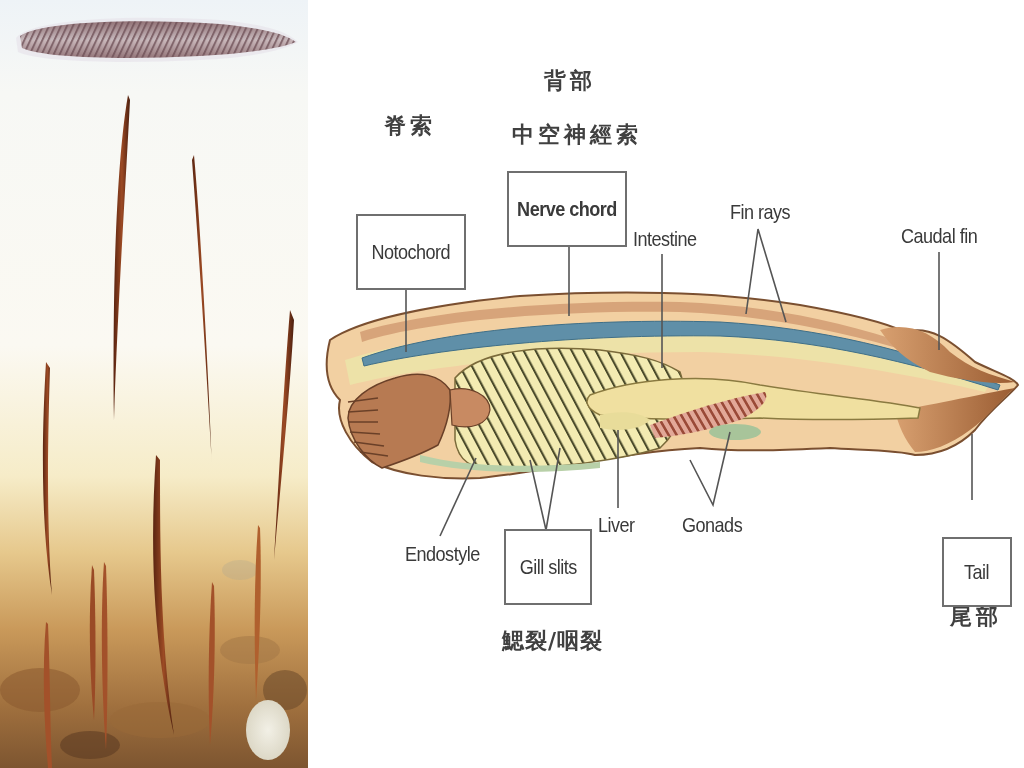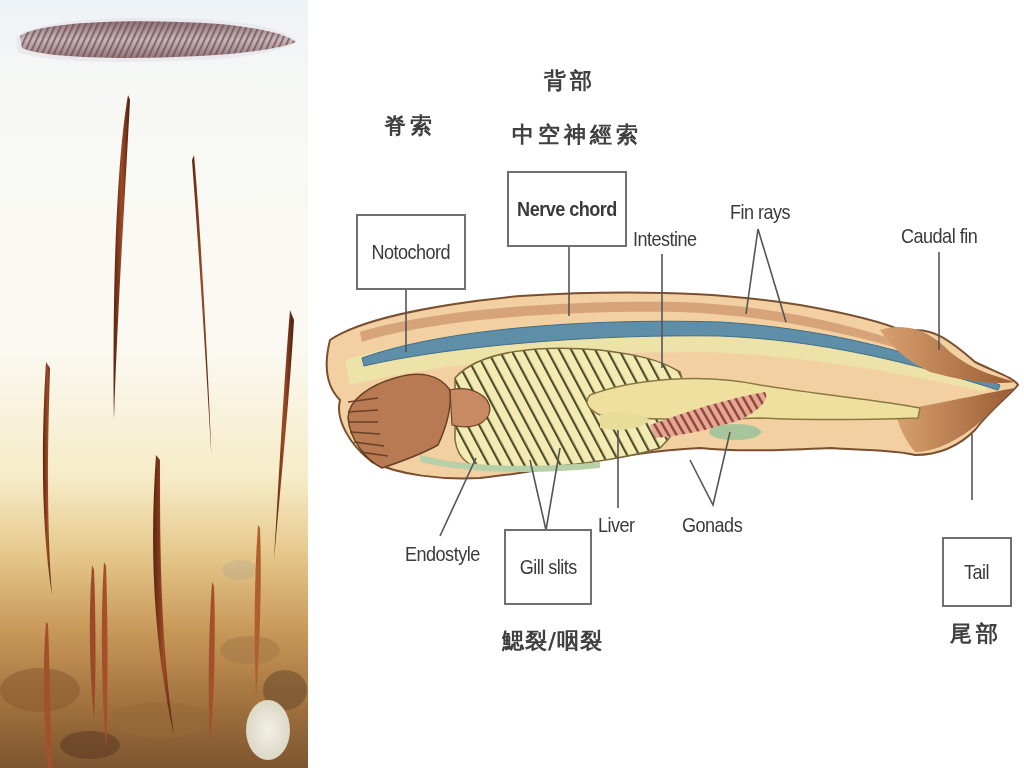--- a/index.html
+++ b/index.html
@@ -131,21 +131,21 @@
       <polyline points="530,460 546,530 560,448"></polyline>
       <line x1="618" y1="508" x2="618" y2="430"></line>
       <polyline points="690,460 713,505 730,432"></polyline>
     </g>
   </svg>
 
   <div class="cjk" style="left:236px;top:66px;">背部</div>
   <div class="cjk" style="left:76px;top:111px;">脊索</div>
   <div class="cjk" style="left:204px;top:120px;">中空神經索</div>
   <div class="cjk" style="left:194px;top:626px;letter-spacing:1px;">鰓裂/咽裂</div>
-  <div class="cjk" style="left:642px;top:602px;margin-top:17px;">尾部</div>
+  <div class="cjk" style="left:642px;top:602px;">尾部</div>
 
   <div class="box" style="left:48px;top:187px;width:110px;height:76px;margin-top:27px;">
     <span>Notochord</span>
   </div>
   <div class="box" style="left:199px;top:171px;width:120px;height:76px;font-weight:bold;">
     <span>Nerve chord</span>
   </div>
   <div class="box" style="left:196px;top:529px;width:88px;height:76px;">
     <span>Gill slits</span>
   </div>

